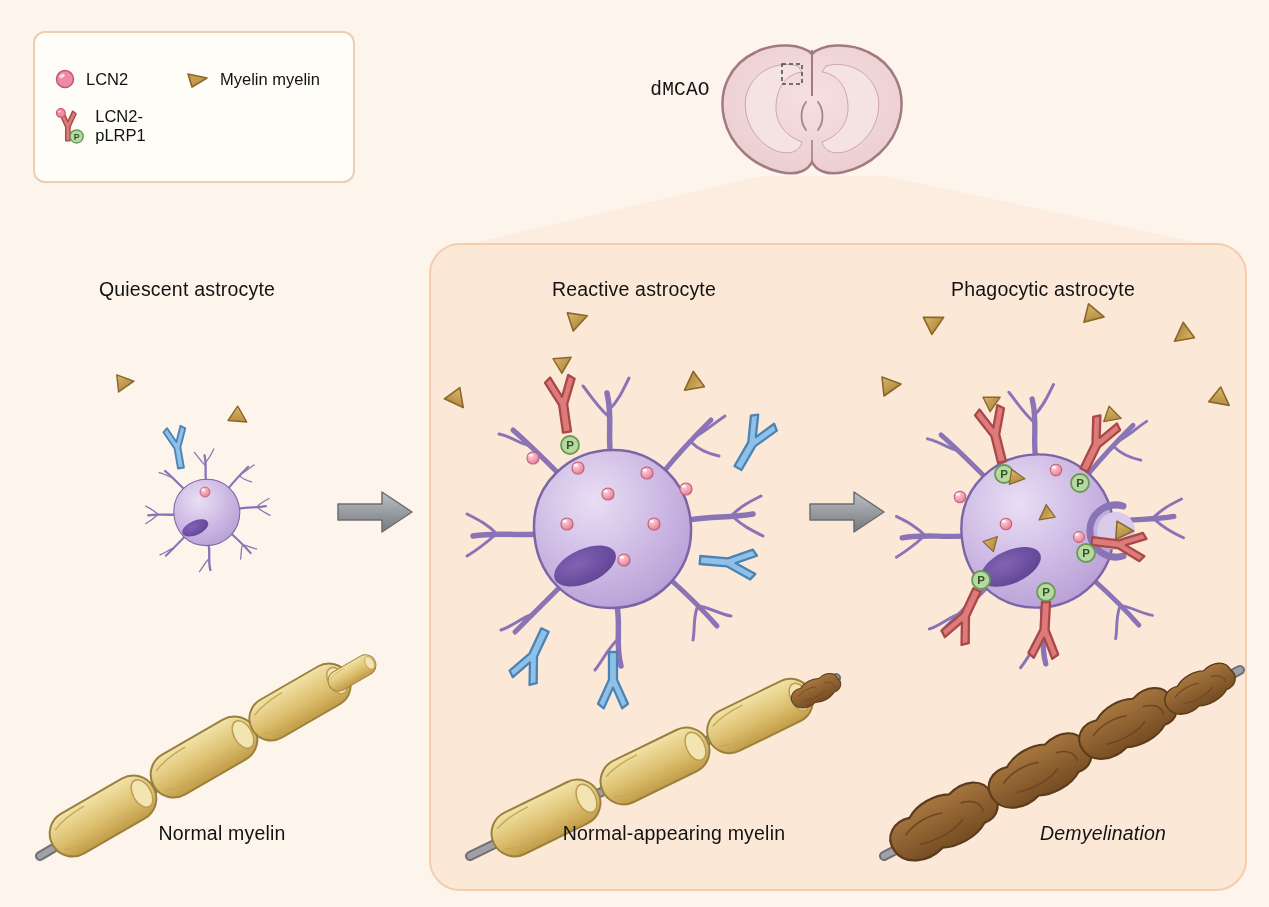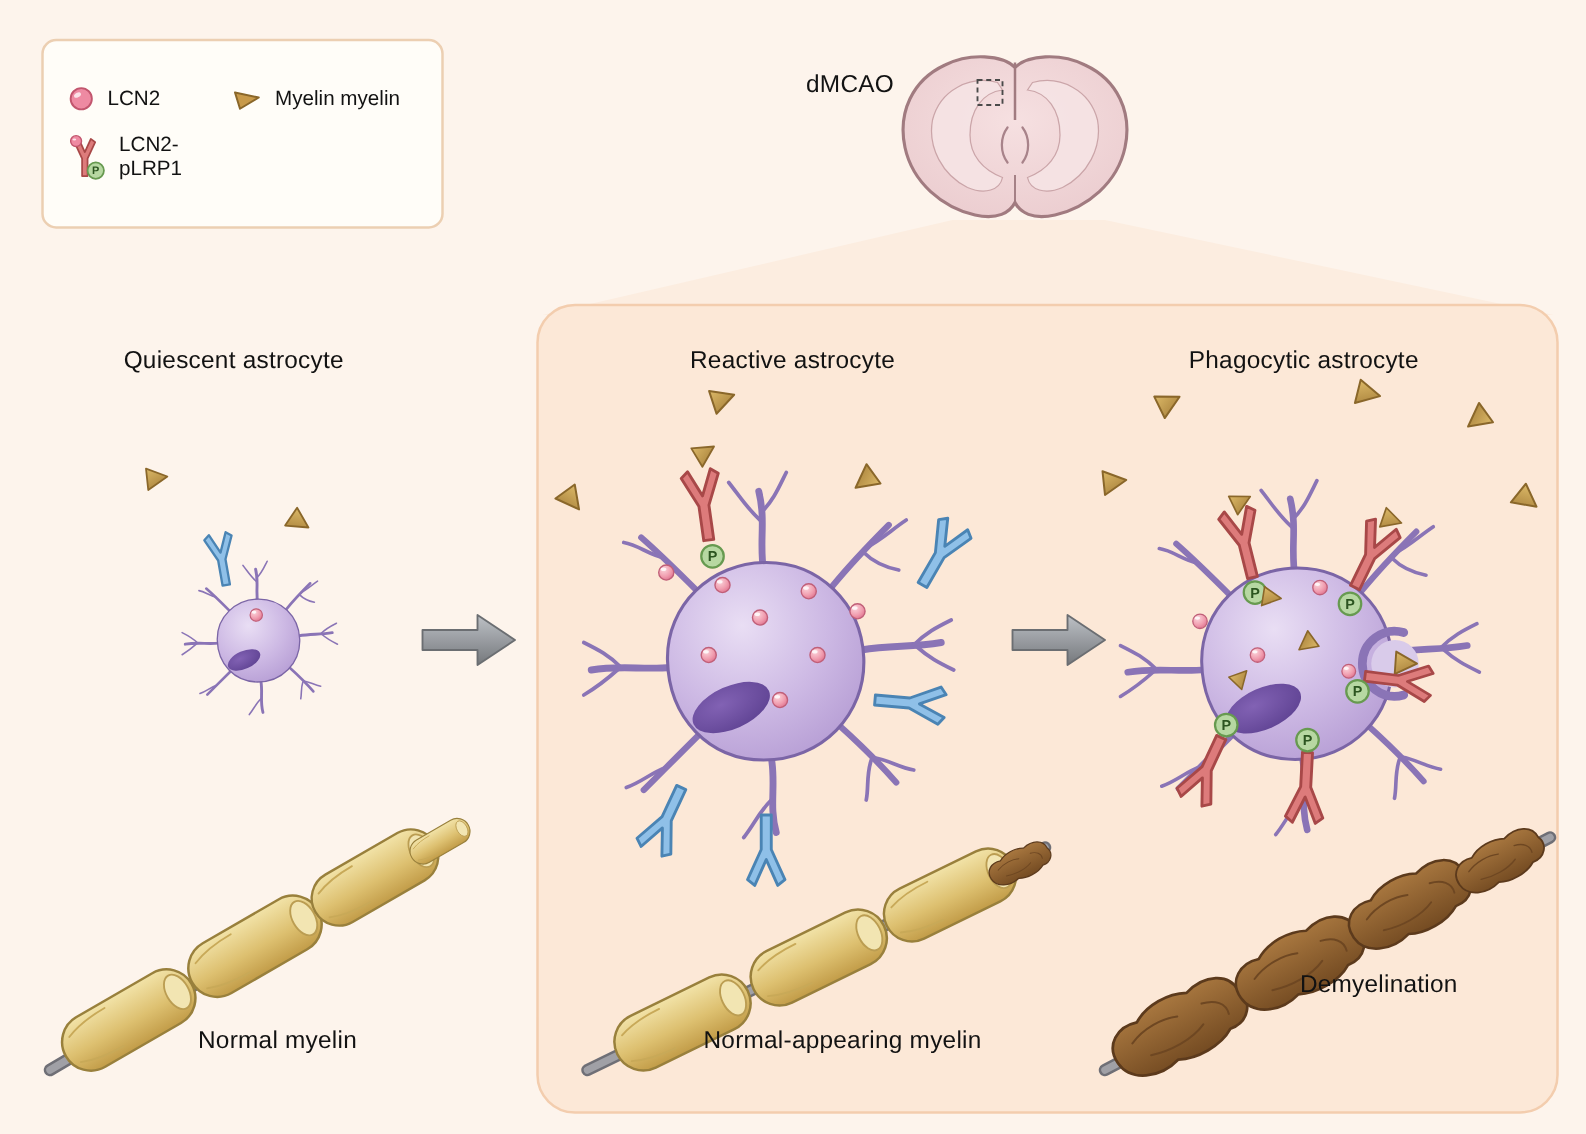--- a/index.html
+++ b/index.html
@@ -265,20 +265,20 @@
     <g>
       <line x1="884" y1="856" x2="1240" y2="670" stroke="#6f6f76" stroke-width="10" stroke-linecap="round"></line>
       <line x1="884" y1="856" x2="1240" y2="670" stroke="#a0a0a6" stroke-width="6" stroke-linecap="round"></line>
       <use href="#demyblob" transform="translate(944,822) rotate(-28) scale(1.1)"></use>
       <use href="#demyblob" transform="translate(1040,771) rotate(-28) scale(1.05)"></use>
       <use href="#demyblob" transform="translate(1128,724) rotate(-28)"></use>
       <use href="#demyblob" transform="translate(1200,689) rotate(-28) scale(0.72)"></use>
     </g>
   </svg>
 
-  <div class="label" style="left:680px; top:68px;">dMCAO</div>
+  <div class="label" style="left:680px; top:90px;font-family:Liberation Mono, monospace;">dMCAO</div>
   <div class="label" style="left:187px; top:289px;text-align:center;">Quiescent astrocyte</div>
   <div class="label" style="left:597px; top:289px;margin-left:37px;">Reactive astrocyte</div>
   <div class="label" style="left:1043px; top:289px;">Phagocytic astrocyte</div>
   <div class="label" style="left:222px; top:833px;">Normal myelin</div>
   <div class="label" style="left:674px; top:833px;">Normal-appearing myelin</div>
-  <div class="label" style="left:1103px; top:788px;">Demyelination</div>
+  <div class="label" style="left:1103px; top:833px;font-style:italic;">Demyelination</div>
 </div>
 
 </body></html>

